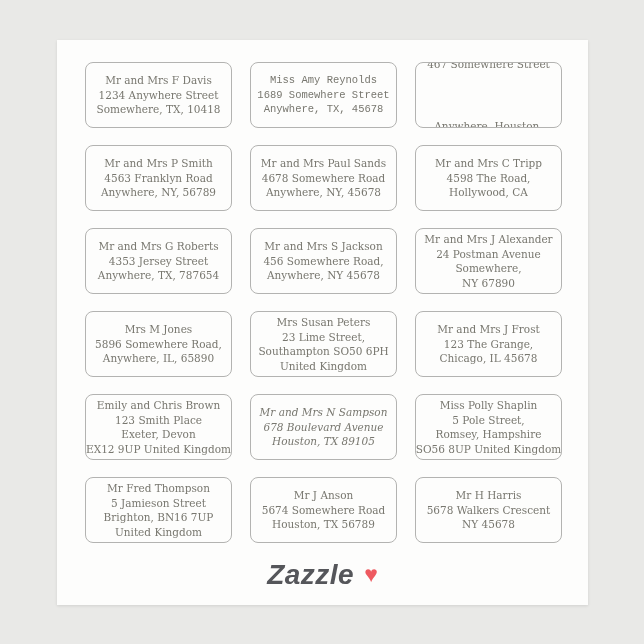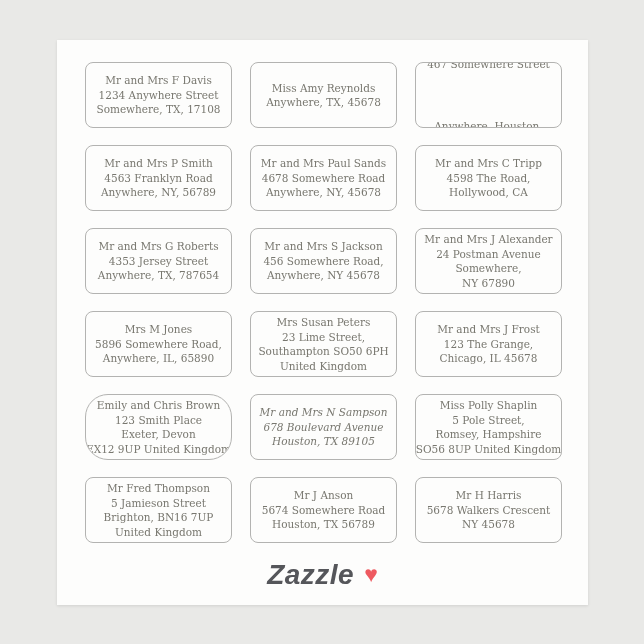--- a/index.html
+++ b/index.html
@@ -79,24 +79,25 @@
 </style>
 </head>
 <body style="background: rgb(233, 233, 231);">
 
 <div class="stage">
   <div class="sheet" style="background: rgb(253, 253, 252);">
     <div class="grid">
         <div class="label" style="border-color: rgb(179, 179, 177); color: rgb(120, 119, 111);">
           <div class="label-line">Mr and Mrs F Davis</div>
           <div class="label-line">1234 Anywhere Street</div>
-          <div class="label-line">Somewhere, TX, 17108</div>
+          <div class="label-line">Somewhere, TX, 10418</div>
         </div>
-        <div class="label" style="border-color: rgb(179, 179, 177); color: rgb(120, 119, 111);">
+        <div class="label" style="border-color: rgb(179, 179, 177); color: rgb(120, 119, 111); font-family: Liberation Mono, monospace;">
           <div class="label-line">Miss Amy Reynolds</div>
+          <div class="label-line">1689 Somewhere Street</div>
           <div class="label-line">Anywhere, TX, 45678</div>
         </div>
         <div class="label" style="border-color: rgb(179, 179, 177); color: rgb(120, 119, 111); gap: 48px;">
           <div class="label-line">Mrs T Lucky</div>
           <div class="label-line">467 Somewhere Street</div>
           <div class="label-line">Anywhere, Houston,</div>
           <div class="label-line">TX 56789</div>
         </div>
         <div class="label" style="border-color: rgb(179, 179, 177); color: rgb(120, 119, 111);">
           <div class="label-line">Mr and Mrs P Smith</div>
@@ -138,21 +139,21 @@
           <div class="label-line">Mrs Susan Peters</div>
           <div class="label-line">23 Lime Street,</div>
           <div class="label-line">Southampton SO50 6PH</div>
           <div class="label-line">United Kingdom</div>
         </div>
         <div class="label" style="border-color: rgb(179, 179, 177); color: rgb(120, 119, 111);">
           <div class="label-line">Mr and Mrs J Frost</div>
           <div class="label-line">123 The Grange,</div>
           <div class="label-line">Chicago, IL 45678</div>
         </div>
-        <div class="label" style="border-color: rgb(179, 179, 177); color: rgb(120, 119, 111); border-radius: 23px;">
+        <div class="label" style="border-color: rgb(179, 179, 177); color: rgb(120, 119, 111);">
           <div class="label-line">Emily and Chris Brown</div>
           <div class="label-line">123 Smith Place</div>
           <div class="label-line">Exeter, Devon</div>
           <div class="label-line">EX12 9UP  United Kingdom</div>
         </div>
         <div class="label" style="border-color: rgb(179, 179, 177); color: rgb(120, 119, 111); font-style: italic;">
           <div class="label-line">Mr and Mrs N Sampson</div>
           <div class="label-line">678 Boulevard Avenue</div>
           <div class="label-line">Houston, TX 89105</div>
         </div>

